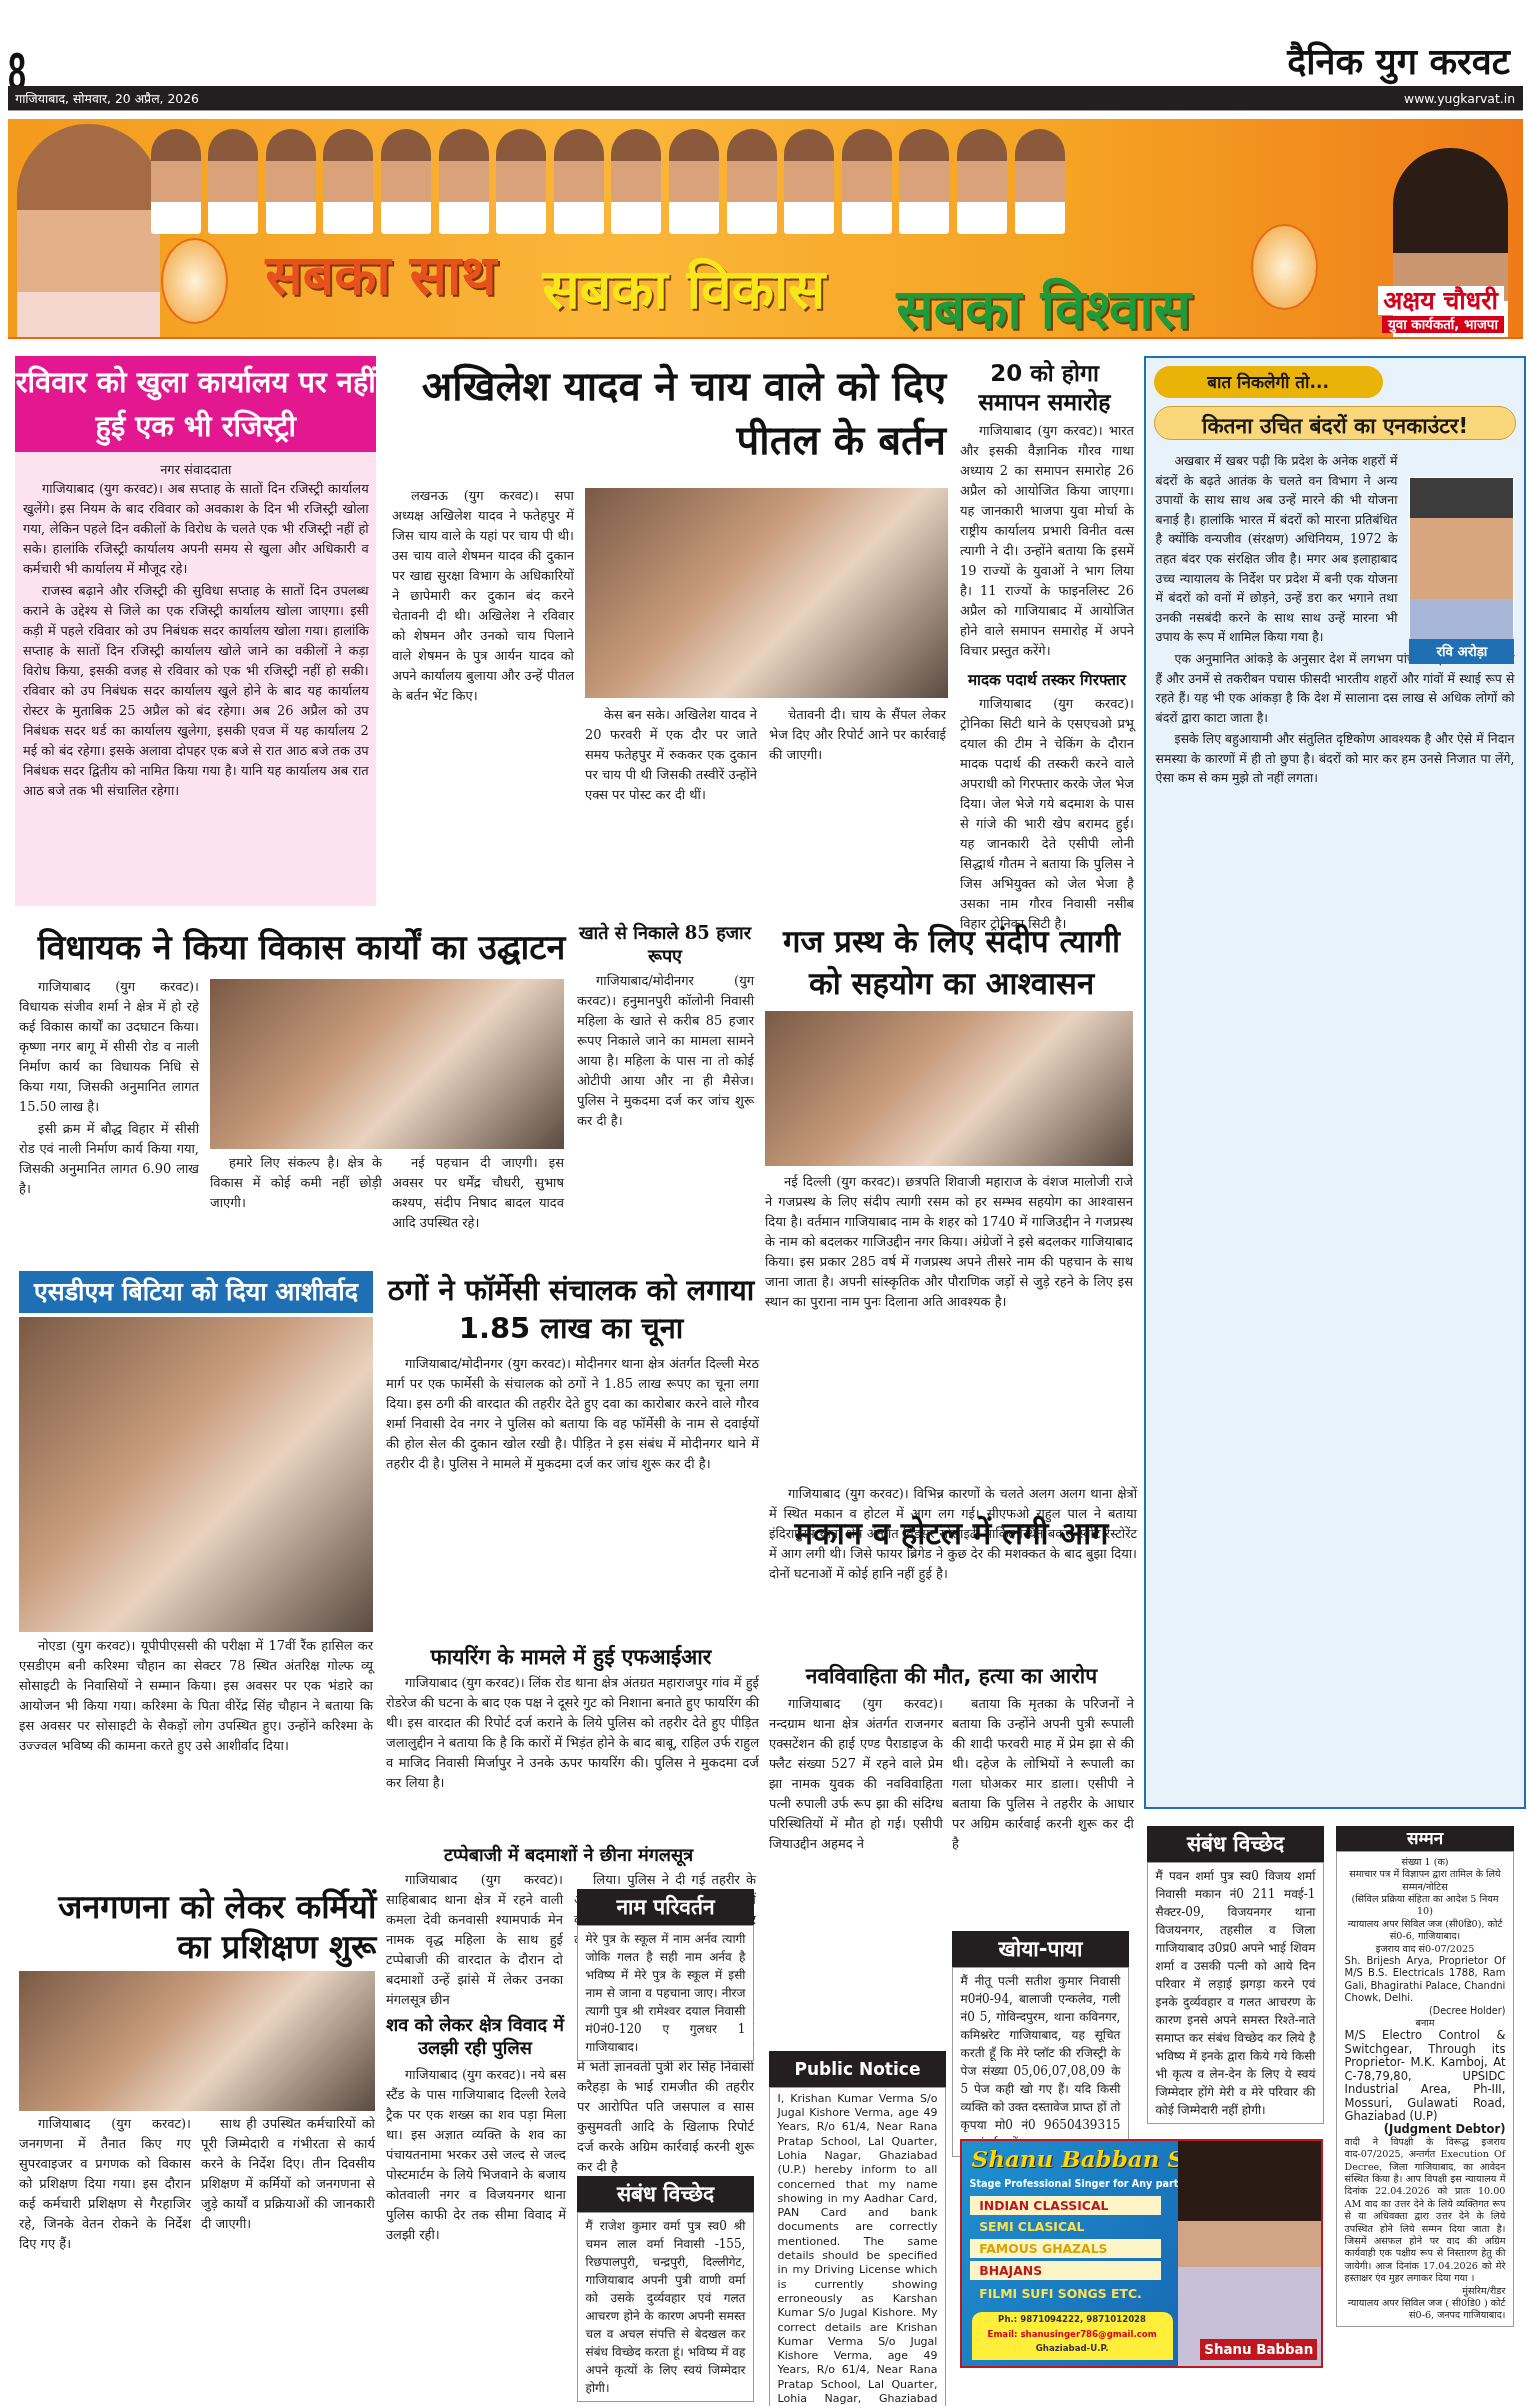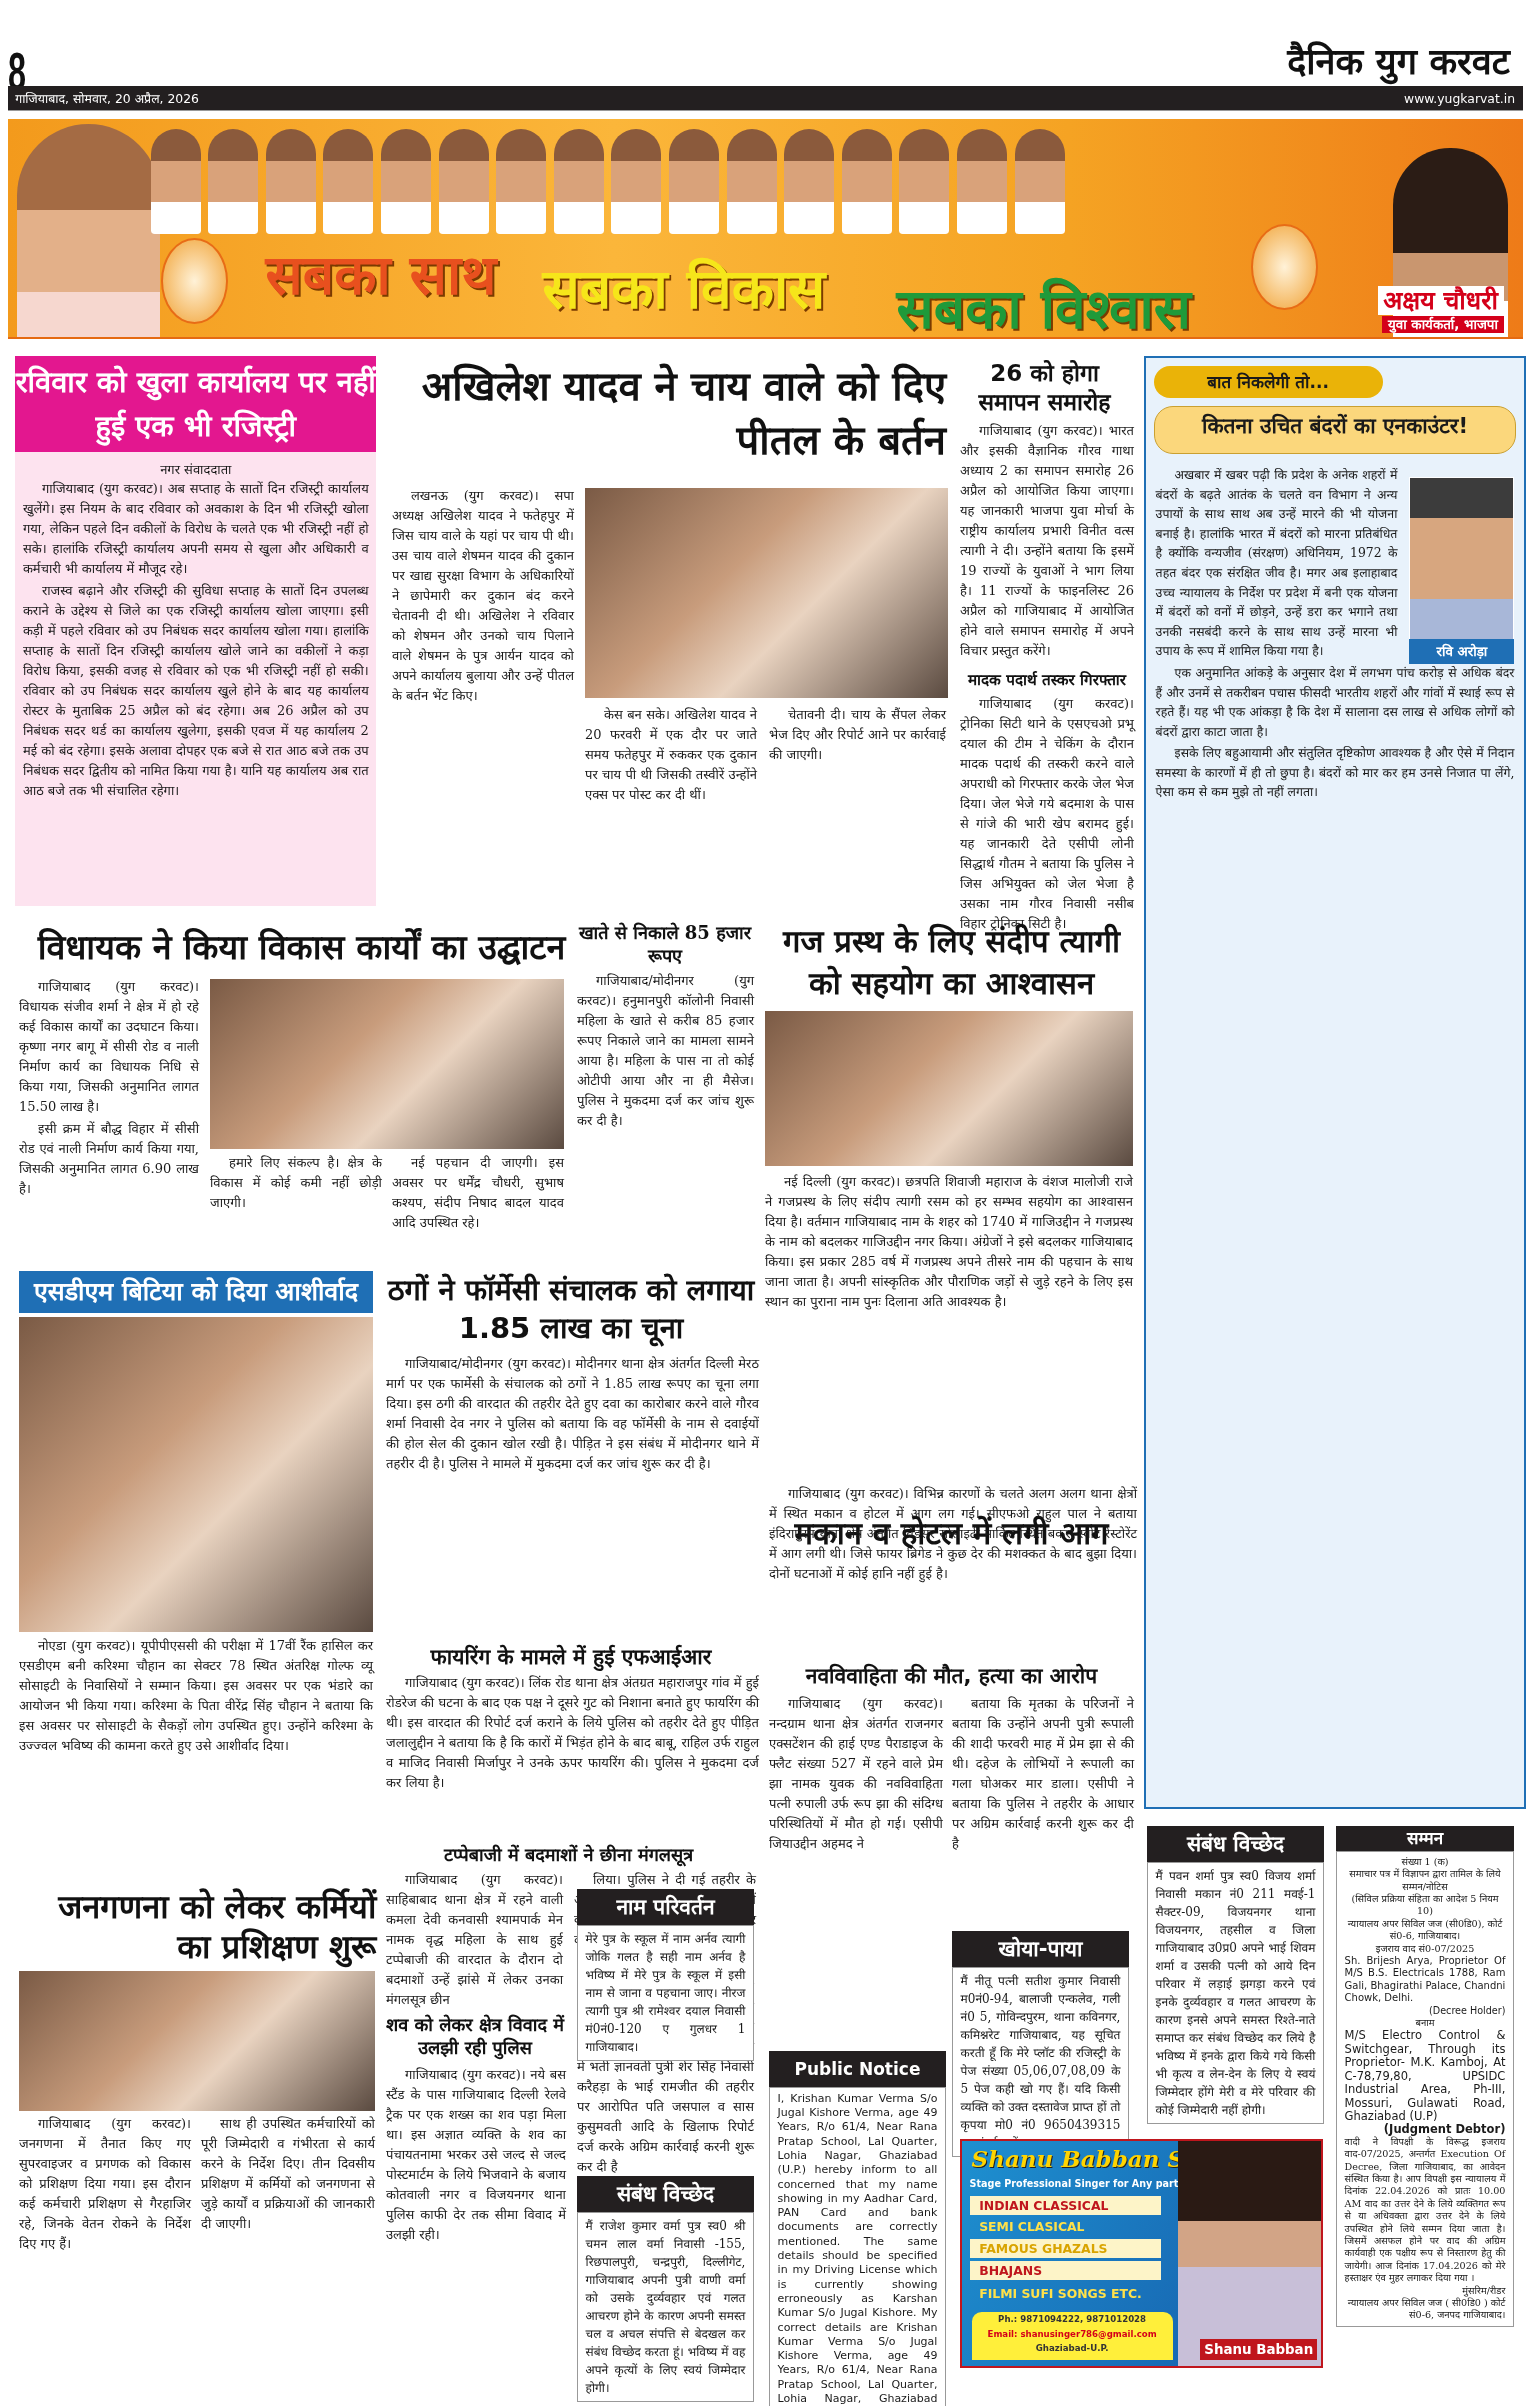--- a/index.html
+++ b/index.html
@@ -22,21 +22,21 @@
 .pinkbox{left:15.3px;top:356px;width:361px;height:550px;background:#fde3ef}
 .pinkhead{height:96px;background:#e3178f;color:#fff;font:bold 29px/44px "DejaVu Sans",sans-serif;text-align:center;padding-top:3.8px}
 .byline{text-align:center;font-size:13px;margin:7.6px 0 1.9px}
 .h-big{font:bold 40px/54px "DejaVu Sans",sans-serif;text-align:right;color:#111}
 .h-med{font:bold 31px/42px "DejaVu Sans",sans-serif;text-align:center;color:#111}
 .h-sm{font:bold 21px/27px "DejaVu Sans",sans-serif;text-align:center;color:#111}
 .h-xs{font:bold 18px/23px "DejaVu Serif",serif;text-align:center;color:#111}
 .photo{background:linear-gradient(135deg,#7a5a45,#c89c7c 40%,#e9d3c0 60%,#5a4a40);position:absolute}
 .opinion{left:1144px;top:356px;width:382px;height:1453px;border:2.9px solid #1f6fb5;background:#e8f2fb}
 .op-tag{margin:7.6px;height:32.5px;background:#eab308;border-radius:16.3px;font:bold 17px/32.5px "DejaVu Sans",sans-serif;text-align:center;width:229px}
-.op-title{margin:3.8px 7.6px;height:48px;background:#fbd77c;border-radius:19px;border:1.9px solid #caa030;font:bold 21px/38px "DejaVu Sans",sans-serif;text-align:center}
+.op-title{margin:3.8px 7.6px;height:34px;background:#fbd77c;border-radius:19px;border:1.9px solid #caa030;font:bold 21px/38px "DejaVu Sans",sans-serif;text-align:center}
 .op-photo{position:absolute;right:9.6px;top:119px;width:105px;height:163px;background:linear-gradient(#3c3c3c 0 25%,#d7a67f 25% 75%,#a8b7d8 75%);border:1.9px solid #fff}
 .op-name{position:absolute;right:9.6px;top:281px;width:105px;height:25px;background:#1f6fb5;color:#fff;font:bold 13.4px/25px "DejaVu Sans",sans-serif;text-align:center}
 .bluehead{background:#1f6fb5;color:#fff;font:bold 25px/42px "DejaVu Sans",sans-serif;text-align:center}
 .blackhead{background:#231f20;color:#fff;font:bold 21px/36px "DejaVu Sans",sans-serif;text-align:center}
 .notice{border:1.9px solid #999;background:#fff;font-size:12px;line-height:18px;padding:3.8px 7.6px;text-align:justify}
 .en{font-family:"DejaVu Sans",sans-serif}
 .ad{left:960px;top:2139px;width:363px;height:229px;border:2.9px solid #c0161d;background:linear-gradient(120deg,#1e90d0,#1559a8);overflow:hidden}
 .ad-title{position:absolute;left:9.6px;top:5.7px;font:italic bold 23px/1 "DejaVu Serif",serif;color:#ffd400;text-shadow:1px 1px #222}
 .ad-sub{position:absolute;left:7.6px;top:38px;font:bold 9.6px/1 "DejaVu Sans",sans-serif;color:#fff}
 .ad-item{position:absolute;left:7.6px;width:191px;height:19px;font:bold 12.4px/19px "DejaVu Sans",sans-serif;padding-left:9.6px}
@@ -98,21 +98,21 @@
     <p>लखनऊ (युग करवट)। सपा अध्यक्ष अखिलेश यादव ने फतेहपुर में जिस चाय वाले के यहां पर चाय पी थी। उस चाय वाले शेषमन यादव की दुकान पर खाद्य सुरक्षा विभाग के अधिकारियों ने छापेमारी कर दुकान बंद करने चेतावनी दी थी। अखिलेश ने रविवार को शेषमन और उनको चाय पिलाने वाले शेषमन के पुत्र आर्यन यादव को अपने कार्यालय बुलाया और उन्हें पीतल के बर्तन भेंट किए।</p>
   </div>
 <div class="photo" style="left:585px;top:488px;width:363px;height:210px"></div>
 <div class="abs col-text" style="left:585px;top:705px;width:172px">
     <p>केस बन सके। अखिलेश यादव ने 20 फरवरी में एक दौर पर जाते समय फतेहपुर में रुककर एक दुकान पर चाय पी थी जिसकी तस्वीरें उन्होंने एक्स पर पोस्ट कर दी थीं।</p>
   </div>
 <div class="abs col-text" style="left:769px;top:705px;width:177px">
     <p>चेतावनी दी। चाय के सैंपल लेकर भेज दिए और रिपोर्ट आने पर कार्रवाई की जाएगी।</p>
   </div>
 
-<div class="abs h-med" style="left:956px;top:359px;width:177px;font-size:23px;line-height:29px">26 को होगा समापन समारोह</div>
+<div class="abs h-med" style="left:956px;top:359px;width:177px;font-size:23px;line-height:29px">20 को होगा समापन समारोह</div>
 <div class="abs col-text" style="left:960px;top:421px;width:174px">
     <p>गाजियाबाद (युग करवट)। भारत और इसकी वैज्ञानिक गौरव गाथा अध्याय 2 का समापन समारोह 26 अप्रैल को आयोजित किया जाएगा। यह जानकारी भाजपा युवा मोर्चा के राष्ट्रीय कार्यालय प्रभारी विनीत वत्स त्यागी ने दी। उन्होंने बताया कि इसमें 19 राज्यों के युवाओं ने भाग लिया है। 11 राज्यों के फाइनलिस्ट 26 अप्रैल को गाजियाबाद में आयोजित होने वाले समापन समारोह में अपने विचार प्रस्तुत करेंगे।</p>
   </div>
 <div class="abs h-xs" style="left:956px;top:669px;width:182px;font-size:15.3px">मादक पदार्थ तस्कर गिरफ्तार</div>
 <div class="abs col-text" style="left:960px;top:694px;width:174px">
     <p>गाजियाबाद (युग करवट)। ट्रोनिका सिटी थाने के एसएचओ प्रभू दयाल की टीम ने चेकिंग के दौरान मादक पदार्थ की तस्करी करने वाले अपराधी को गिरफ्तार करके जेल भेज दिया। जेल भेजे गये बदमाश के पास से गांजे की भारी खेप बरामद हुई। यह जानकारी देते एसीपी लोनी सिद्धार्थ गौतम ने बताया कि पुलिस ने जिस अभियुक्त को जेल भेजा है उसका नाम गौरव निवासी नसीब विहार ट्रोनिका सिटी है।</p>
   </div>
 
 <div class="abs opinion">
   <div class="op-tag">बात निकलेगी तो...</div>

